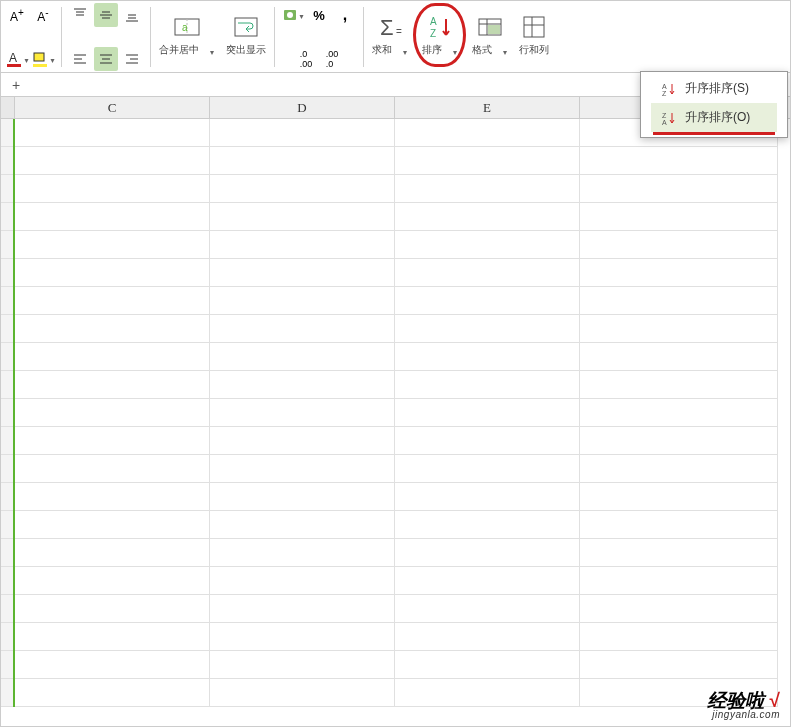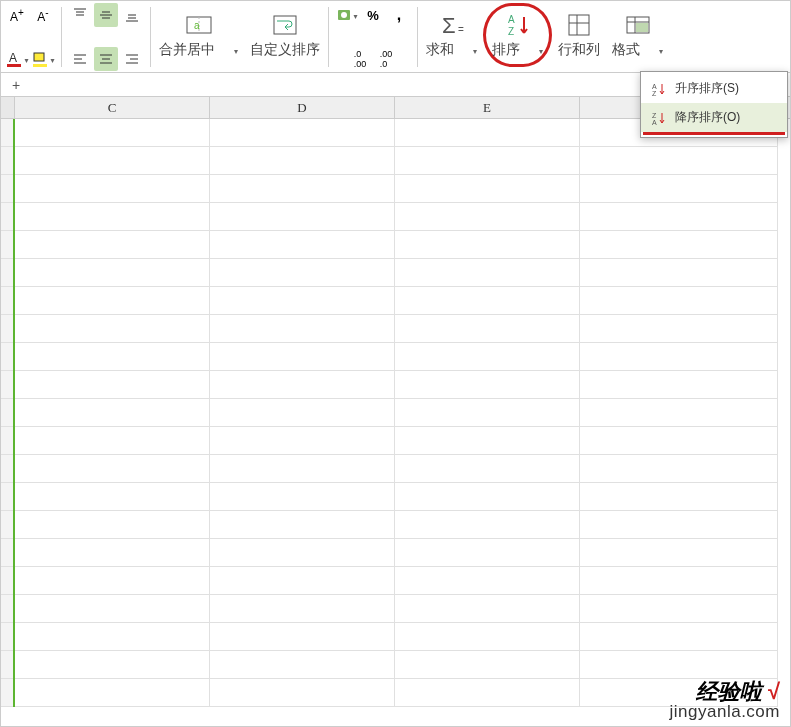--- a/index.html
+++ b/index.html
@@ -5,21 +5,21 @@
     * { box-sizing: border-box; margin: 0; padding: 0; }
     body { font-family: "Microsoft YaHei", Arial, sans-serif; font-size: 12px; background: #fff; width: 791px; height: 727px; overflow: hidden; position: relative; border:1px solid #ccc; }
     
     .ribbon { background: #fff; border-bottom: 1px solid #ccc; height: 72px; display: flex; align-items: flex-start; padding: 2px 0; }
     .ribbon-group { display: flex; flex-direction: column; align-items: center; padding: 0 4px; height: 68px; justify-content: space-between;}
     .ribbon-sep { width: 1px; background: #d0d0d0; height: 60px; margin: 4px 2px; }
     .btn-row-sm { display: flex; gap: 2px; align-items: center; }
     .sm-btn { width: 24px; height: 24px; display: flex; align-items: center; justify-content: center; cursor: pointer; border-radius: 2px; }
     .sm-btn.active { background: #c5e0b4; }
     .big-btn { display: flex; flex-direction: column; align-items: center; padding: 2px 6px; cursor: pointer; border-radius: 2px; height: 64px; justify-content: center; gap:2px;}
-    .big-btn .lbl { font-size: 14px; color: #444; white-space: nowrap; display:flex; align-items:flex-start; gap:18px;}
+    .big-btn .lbl { font-size: 10px; color: #444; white-space: nowrap; display:flex; align-items:flex-end; gap:10px;}
     .big-btn.highlighted { border: 3px solid #d02020; border-radius: 50%/60%; }
     
     .dd-arrow::after { content: "▾"; font-size: 8px; color: #666; margin-left:1px;}
     
     .formula-bar { height: 24px; border-bottom: 1px solid #ccc; display: flex; align-items: center; padding: 0 6px; color: #888; }
     .fb-plus { width: 18px; text-align: center; cursor: pointer; font-size:14px; color:#555;}
     
     .col-headers { height: 22px; display: flex; background: #f4f4f4; border-bottom: 1px solid #ccc; }
     .corner { width: 14px; border-right: 1px solid #ccc; background: #e8e8e8; }
     .ch { border-right: 1px solid #ccc; text-align: center; line-height: 22px; color: #333; font-family: "SimSun", serif; font-size:13px; background:#efefef;}
@@ -28,30 +28,30 @@
     .ch.c2 { width: 185px; }
     .ch.c3 { width: 198px; }
     
     .grid { position: relative; }
     .row { height: 28px; display: flex; }
     .cell { border-right: 1px solid #e0e0e0; border-bottom: 1px solid #e0e0e0; }
     .selcol { border-left: 2px solid #5cb531; position:absolute; left:12px; top:0; bottom:0; width:0; }
     .c-a { width: 14px; background:#f4f4f4; border-right:1px solid #ccc;}
     .c0 { width: 195px; } .c1 { width: 185px; } .c2 { width: 185px; } .c3 { width: 198px; }
     
-    .dropdown-menu { position: absolute; top: 70px; right: 2px; background: #fff; border: 1px solid #999; box-shadow: 0 2px 8px rgba(0,0,0,0.25); width: 148px; z-index: 100; padding: 2px 0; }
+    .dropdown-menu { position: absolute; top: 70px; right: 2px; background: #fff; border: 1px solid #999; box-shadow: 0 2px 8px rgba(0,0,0,0.25); width: 148px; z-index: 100; padding: 2px 10px; }
     .menu-item { display: flex; align-items: center; padding: 6px 10px; cursor: pointer; gap: 8px; font-size:12px; color:#333;}
     .menu-item.sel { background: #e8f0dc; }
     .menu-underline { height: 3px; background: #d02020; margin: 0 2px; }
     .mi-icon { width: 16px; height: 16px; display:flex; align-items:center; justify-content:center;}
     
     .watermark { position: absolute; bottom: 6px; right: 10px; text-align: right; line-height:1;}
-    .wm-top { font-size: 22px; font-weight: bold; font-style: italic; color: #000; }
+    .wm-top { font-size: 19px; font-weight: bold; font-style: italic; color: #000; }
     .wm-top .chk { color: #d02020; font-style: normal;}
-    .wm-bot { font-size: 17px; color: #333; letter-spacing: 0.5px;}
+    .wm-bot { font-size: 10px; color: #333; font-style: italic; letter-spacing: 0.5px;}
     
     svg { display:block; }
   </style>
 </head>
 <body>
 
 <div class="ribbon">
 
   <div class="ribbon-group">
     <div class="btn-row-sm">
@@ -142,21 +142,21 @@
         <span class="dd-arrow"></span>
       </div>
   </div>
 
   <div class="big-btn">
     <svg width="28" height="28">
         <rect x="3" y="5" width="22" height="18" fill="none" stroke="#555"></rect>
         <path d="M6 10 h12 a3 3 0 0 1 0 6 h-4 m0 0 l3 -3 m-3 3 l3 3" fill="none" stroke="#3a7"></path>
       </svg>
     <div class="lbl">
-        <span>自定义排序</span>
+        <span>突出显示</span>
       </div>
   </div>
   <div class="ribbon-sep"></div>
 
   <div class="ribbon-group">
     <div class="btn-row-sm">
       <div class="sm-btn">
           <svg width="16" height="16">
             <rect x="1" y="3" width="12" height="10" fill="#7ab55c" rx="1"></rect>
             <circle cx="7" cy="8" r="3" fill="#fff"></circle>
@@ -196,44 +196,44 @@
 
   <div class="big-btn highlighted">
     <svg width="28" height="28">
         <text x="4" y="12" font-size="10" fill="#4a7">A</text>
         <text x="4" y="24" font-size="10" fill="#4a7">Z</text>
         <path d="M20 6 v16 m0 0 l-3 -4 m3 4 l3 -4" stroke="#d02020" stroke-width="2" fill="none"></path>
       </svg>
     <div class="lbl">
         <span>排序</span>
         <span class="dd-arrow"></span>
-      </div>
-  </div>
-
-  <div class="big-btn" style="overflow:hidden;">
-    <svg width="28" height="28">
-        <rect x="4" y="4" width="20" height="20" fill="none" stroke="#555"></rect>
-        <line x1="4" y1="12" x2="24" y2="12" stroke="#555"></line>
-        <line x1="12" y1="4" x2="12" y2="24" stroke="#555"></line>
-      </svg>
-    <div class="lbl">
-        <span>行和列</span>
       </div>
   </div>
 
   <div class="big-btn">
     <svg width="28" height="28">
         <rect x="3" y="6" width="22" height="16" fill="none" stroke="#555"></rect>
         <line x1="3" y1="11" x2="25" y2="11" stroke="#555"></line>
         <line x1="11" y1="6" x2="11" y2="22" stroke="#555"></line>
         <rect x="12" y="12" width="12" height="9" fill="#c0d8b0"></rect>
       </svg>
     <div class="lbl">
         <span>格式</span>
         <span class="dd-arrow"></span>
+      </div>
+  </div>
+
+  <div class="big-btn" style="overflow:hidden;">
+    <svg width="28" height="28">
+        <rect x="4" y="4" width="20" height="20" fill="none" stroke="#555"></rect>
+        <line x1="4" y1="12" x2="24" y2="12" stroke="#555"></line>
+        <line x1="12" y1="4" x2="12" y2="24" stroke="#555"></line>
+      </svg>
+    <div class="lbl">
+        <span>行和列</span>
       </div>
   </div>
 
 </div>
 
 <div class="formula-bar">
   <div class="fb-plus">+</div>
 </div>
 
 <div class="col-headers">
@@ -408,21 +408,21 @@
     <span>升序排序(S)</span>
   </div>
   <div class="menu-item sel">
     <span class="mi-icon">
         <svg width="14" height="14">
           <text x="0" y="7" font-size="7" fill="#555">Z</text>
           <text x="0" y="14" font-size="7" fill="#555">A</text>
           <path d="M10 2 v10 m0 0 l-2 -3 m2 3 l2 -3" stroke="#d02020" fill="none"></path>
         </svg>
       </span>
-    <span>降序排序(O)</span>
+    <span>升序排序(O)</span>
   </div>
   <div class="menu-underline"></div>
 </div>
 
 <div class="watermark">
   <div class="wm-top"><span>经验啦</span> <span class="chk">√</span></div>
   <div class="wm-bot">jingyanla.com</div>
 </div>
 
 </body></html>

